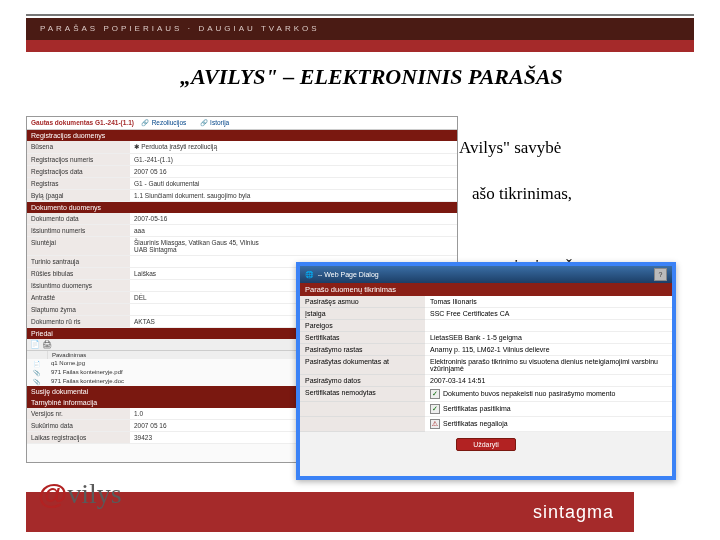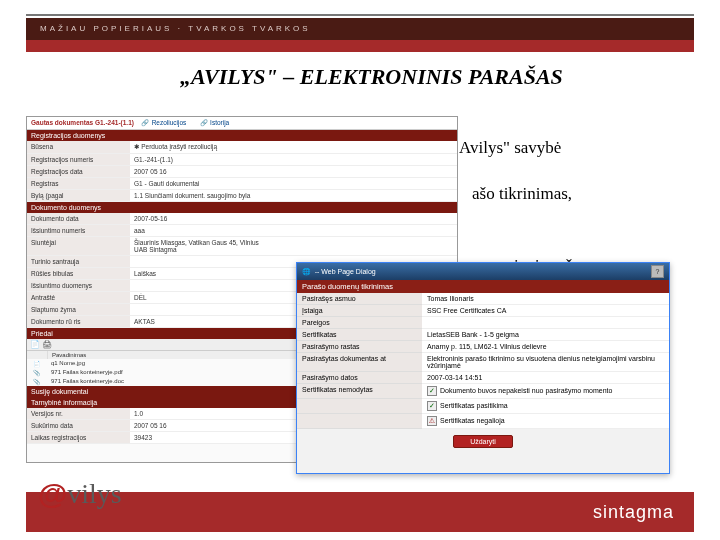--- a/index.html
+++ b/index.html
@@ -23,43 +23,43 @@
   .tabs{background:#fff;border-bottom:1px solid #ccc;padding:2px 4px;font-size:6.5px;color:#444}
   .tabs span{margin-right:6px}
   .tabs .sel{color:#a52a2a;font-weight:bold}
   
   .attachHead{display:flex;background:#eee;font-size:6px}
   .attachHead div{padding:1px 4px;border-right:1px solid #ddd}
   .attachRow{display:flex;font-size:6px}
   .attachRow div{padding:1px 4px}
   .attachRow .ic{width:12px;text-align:center}
   
-  .shotB{position:absolute;left:296px;top:262px;width:372px;height:210px;background:#f2f2f2;border:1px solid #3b82f6;box-shadow:0 2px 6px rgba(0,0,0,0.3);font-size:7px}
+  .shotB{position:absolute;left:296px;top:262px;width:372px;height:210px;background:#f2f2f2;border:4px solid #3b82f6;box-shadow:0 2px 6px rgba(0,0,0,0.3);font-size:7px}
   .shotB .titlebar{background:linear-gradient(#3a6ea5,#1c3e66);color:#fff;padding:2px 5px;display:flex;align-items:center;gap:4px;font-size:7px}
   .shotB .titlebar .qm{margin-left:auto;width:11px;height:11px;background:#bbb;color:#333;border:1px solid #888;text-align:center;line-height:11px;font-size:7px}
   .shotB .secbar{background:#8a1f16;color:#fff;padding:2px 5px;font-size:7.5px}
   .shotB .row{display:flex}
   .shotB .lbl{width:115px;background:#ece7e5;padding:2px 5px;border-bottom:1px solid #ddd}
   .shotB .val{flex:1;padding:2px 5px;background:#fff;border-bottom:1px solid #eee}
   .shotB .btnrow{text-align:center;padding:6px}
   .shotB .btn{display:inline-block;background:#b22222;color:#fff;border:1px solid #7a1810;padding:2px 16px;font-size:7px;border-radius:2px}
   .chk{display:inline-block;width:8px;height:8px;border:1px solid #888;background:#eee;color:#060;line-height:7px;font-size:7px;text-align:center;margin-right:3px}
   .chkred{color:#900}
   
-  .footbar{position:absolute;left:26px;bottom:8px;width:668px;height:40px;background:#a52a2a;color:#fff;display:flex;align-items:center;justify-content:flex-end;padding:0 20px;box-sizing:border-box;font-size:18px;letter-spacing:1px}
+  .footbar{position:absolute;left:26px;bottom:8px;width:608px;height:40px;background:#a52a2a;color:#fff;display:flex;align-items:center;justify-content:flex-end;padding:0 20px;box-sizing:border-box;font-size:18px;letter-spacing:1px}
   .logo{position:absolute;left:38px;bottom:20px;width:130px;height:52px;display:flex;align-items:center}
   .logo .at{font-size:30px;color:#b22222;font-weight:bold}
   .logo .txt{font-size:28px;color:#5a5a5a;font-family:Georgia,serif}
 </style>
 </head>
 <body>
 <div class="stage">
 
 <div class="rule-top"></div>
-<div class="bar-dark"><span>MAŽIAU  POPIERIAUS  ·  TVARKOS  TVARKOS</span></div>
+<div class="bar-dark"><span>PARAŠAS  POPIERIAUS  ·  DAUGIAU  TVARKOS</span></div>
 <div class="bar-red"></div>
 
 <div class="heading">„AVILYS" – ELEKTRONINIS PARAŠAS</div>
 <div class="bullet-text bt1">"Avilys" savybė</div>
 <div class="bullet-text bt2">ašo tikrinimas,</div>
 <div class="bullet-text bt3">įvajų rašumas</div>
 
 <div class="shotA">
   <div class="tabs">
     <span class="sel">Gautas dokumentas G1.-241-(1.1)</span>

